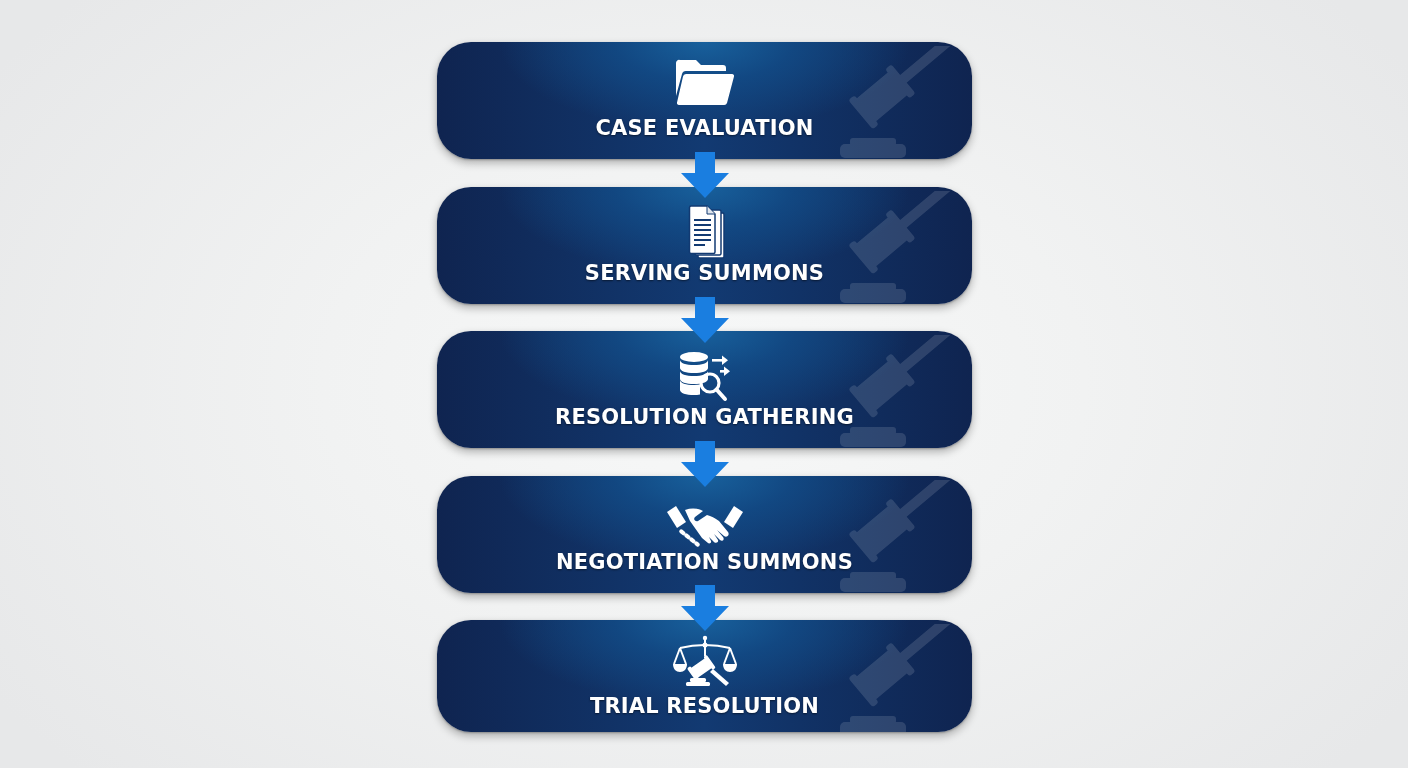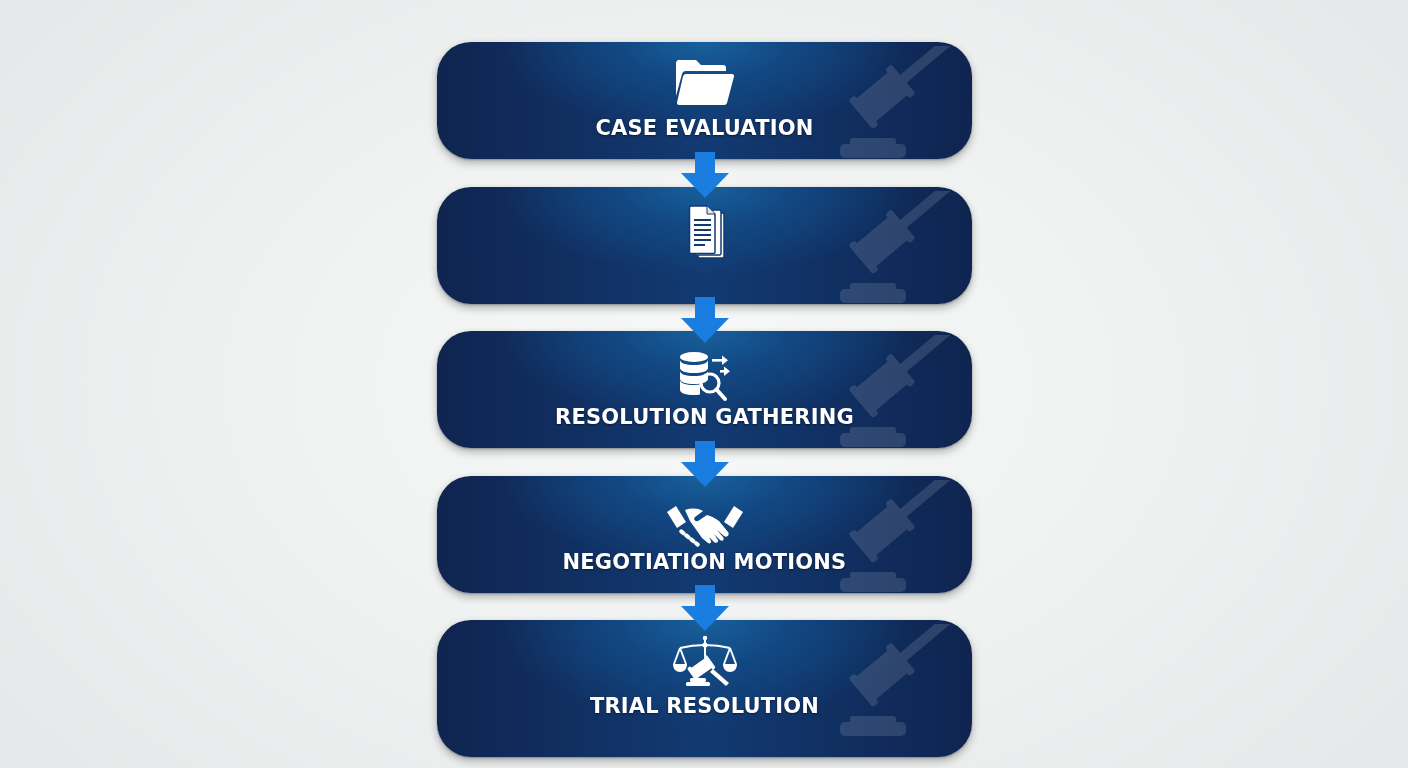--- a/index.html
+++ b/index.html
@@ -116,20 +116,21 @@
       <path d="M35 3 v8 h8" fill="#dfe6ee" stroke="#123a72" stroke-width="1"></path>
       <g stroke="#123a72" stroke-width="1.8">
         <line x1="22" y1="17" x2="39" y2="17"></line>
         <line x1="22" y1="22" x2="39" y2="22"></line>
         <line x1="22" y1="27" x2="39" y2="27"></line>
         <line x1="22" y1="32" x2="39" y2="32"></line>
         <line x1="22" y1="37" x2="39" y2="37"></line>
         <line x1="22" y1="42" x2="33" y2="42"></line>
       </g>
     </svg>
+    <div class="step-label">SERVING SUMMONS</div>
   </div>
 
   <div class="card" style="top:331px;">
     <svg class="gavel-watermark" viewBox="0 0 140 112">
       <g fill="#ffffff">
         <g transform="rotate(-40 60 48)">
           <rect x="30" y="30" width="44" height="30" rx="3"></rect>
           <rect x="24" y="26" width="8" height="38" rx="3"></rect>
           <rect x="72" y="26" width="8" height="38" rx="3"></rect>
           <rect x="74" y="40" width="70" height="10" rx="4"></rect>
@@ -172,24 +173,24 @@
       <g fill="#ffffff">
         <path d="M2 16 l9 -6 l10 16 l-9 6z"></path>
         <path d="M78 16 l-9 -6 l-10 16 l9 6z"></path>
         <path d="M20 14 c6 -2 12 -2 18 1 l-8 6 c-2 2 0 5 3 4 l9 -6 c4 1 8 3 12 6 l9 11 c2 3 -1 6 -4 4 l-7 -6 l6 7 c2 3 -1 5 -3 3 l-6 -6 l4 6 c1 2 -2 4 -4 2 l-5 -5 l2 4 c1 2 -2 3 -3 2 l-6 -5 l-12 -17z"></path>
         <rect x="14" y="34" width="7" height="4" rx="2" transform="rotate(40 17 36)"></rect>
         <rect x="19" y="38" width="7" height="4" rx="2" transform="rotate(40 22 40)"></rect>
         <rect x="24" y="42" width="7" height="4" rx="2" transform="rotate(40 27 44)"></rect>
         <rect x="29" y="46" width="6" height="4" rx="2" transform="rotate(40 32 48)"></rect>
       </g>
     </svg>
-    <div class="step-label">NEGOTIATION MOTIONS</div>
-  </div>
-
-  <div class="card" style="top:620px; height:137px;">
+    <div class="step-label">NEGOTIATION SUMMONS</div>
+  </div>
+
+  <div class="card" style="top:620px; height:112px;">
     <svg class="gavel-watermark" viewBox="0 0 140 112">
       <g fill="#ffffff">
         <g transform="rotate(-40 60 48)">
           <rect x="30" y="30" width="44" height="30" rx="3"></rect>
           <rect x="24" y="26" width="8" height="38" rx="3"></rect>
           <rect x="72" y="26" width="8" height="38" rx="3"></rect>
           <rect x="74" y="40" width="70" height="10" rx="4"></rect>
         </g>
         <rect x="10" y="98" width="66" height="14" rx="5"></rect>
         <rect x="20" y="92" width="46" height="8" rx="3"></rect>

